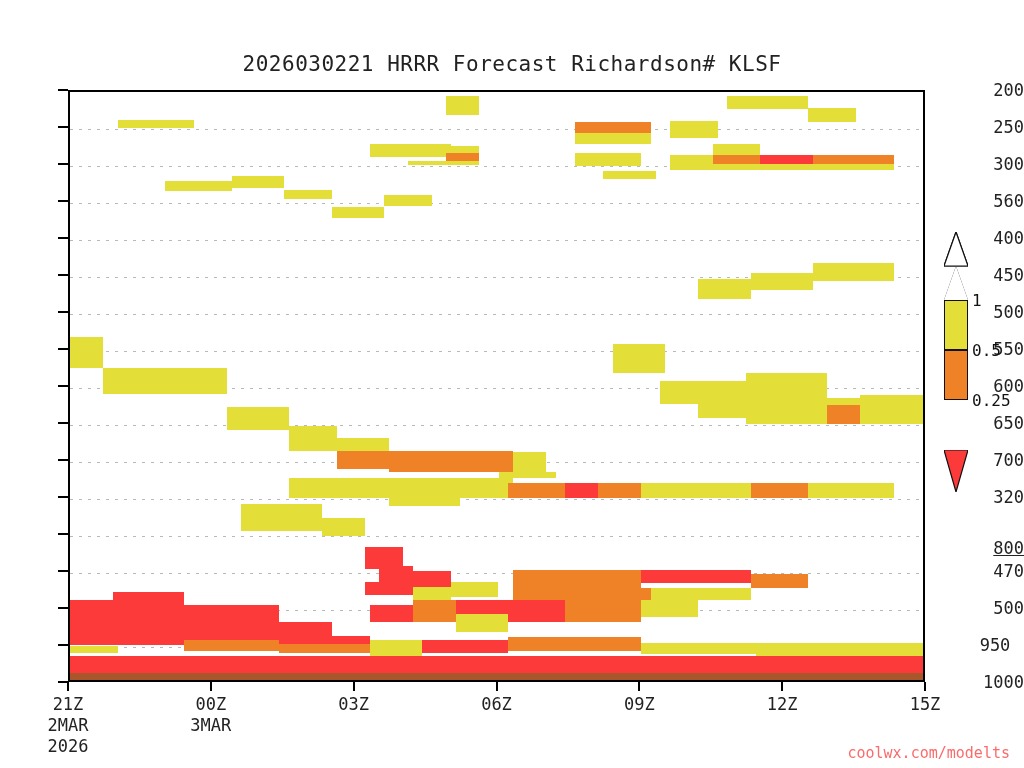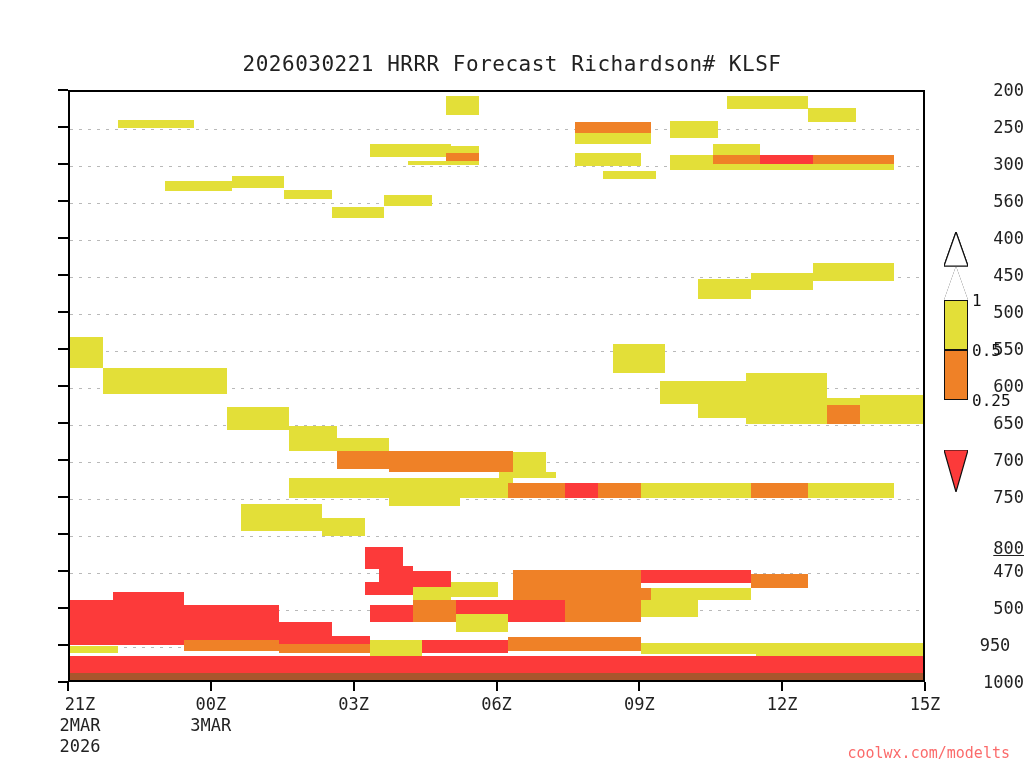--- a/index.html
+++ b/index.html
@@ -189,36 +189,36 @@
       <div class="ytick-label" style="top: 312px;">500</div>
       <div class="ytick-mark" style="top: 312px;"></div>
       <div class="ytick-label" style="top: 349px;">550</div>
       <div class="ytick-mark" style="top: 349px;"></div>
       <div class="ytick-label" style="top: 386px;">600</div>
       <div class="ytick-mark" style="top: 386px;"></div>
       <div class="ytick-label" style="top: 423px;">650</div>
       <div class="ytick-mark" style="top: 423px;"></div>
       <div class="ytick-label" style="top: 460px;">700</div>
       <div class="ytick-mark" style="top: 460px;"></div>
-      <div class="ytick-label" style="top: 497px;">750</div>
+      <div class="ytick-label" style="top: 497px;">320</div>
       <div class="ytick-mark" style="top: 497px;"></div>
       <div class="ytick-label" style="top: 548px; text-decoration: underline;">800</div>
       <div class="ytick-mark" style="top: 534px;"></div>
       <div class="ytick-label" style="top: 571px;">470</div>
       <div class="ytick-mark" style="top: 571px;"></div>
       <div class="ytick-label" style="top: 608px;">500</div>
       <div class="ytick-mark" style="top: 608px;"></div>
       <div class="ytick-label" style="top: 645px; text-align: center;">950</div>
       <div class="ytick-mark" style="top: 645px;"></div>
       <div class="ytick-label" style="top: 682px;">1000</div>
       <div class="ytick-mark" style="top: 682px;"></div>
     </div>
   <div id="xaxis" style="position: absolute; left: 68px; top: 682px; width: 857px;">
       <div class="xtick-mark" style="left: -1px;"></div>
-      <div class="xtick-label" style="left: 12px;">21Z
+      <div class="xtick-label" style="left: 0px;">21Z
 2MAR
 2026</div>
       <div class="xtick-mark" style="left: 141.833px;"></div>
       <div class="xtick-label" style="left: 142.833px;">00Z
 3MAR</div>
       <div class="xtick-mark" style="left: 284.667px;"></div>
       <div class="xtick-label" style="left: 285.667px;">03Z</div>
       <div class="xtick-mark" style="left: 427.5px;"></div>
       <div class="xtick-label" style="left: 428.5px;">06Z</div>
       <div class="xtick-mark" style="left: 570.333px;"></div>

